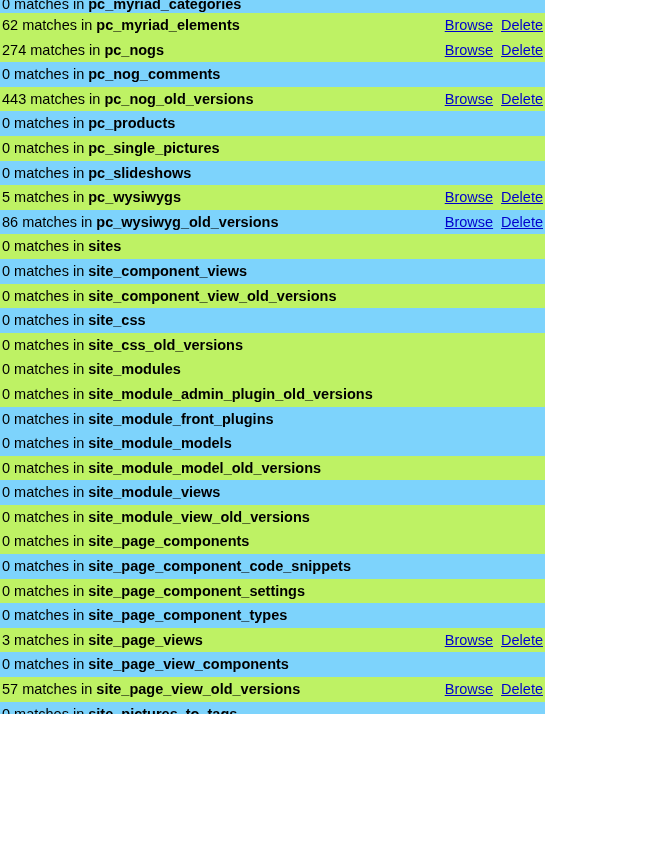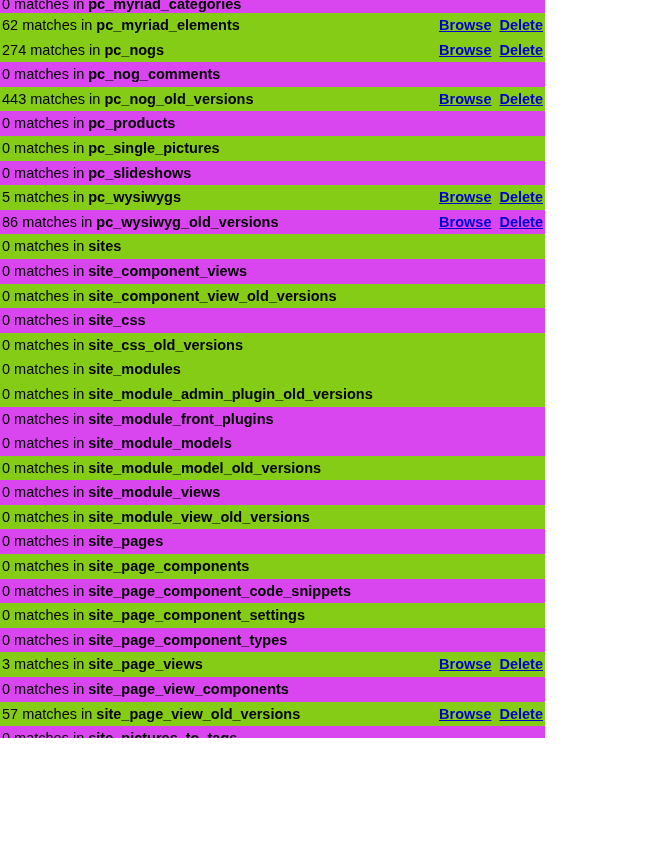--- a/index.html
+++ b/index.html
@@ -22,40 +22,39 @@
   .row {
     position: relative;
     height: 24.6px;
     line-height: 24.6px;
     white-space: nowrap;
     overflow: hidden;
     box-sizing: border-box;
     padding-left: 2px;
   }
   .row.alt {
-    background: #84cc16;
+    background: #bef264;
   }
   .row.plain {
-    background: #d946ef;
+    background: #7dd3fc;
   }
   .count {
     font-weight: normal;
   }
   .tbl {
     font-weight: bold;
   }
   .actions {
     position: absolute;
     right: 2px;
     top: 0;
     height: 100%;
     display: flex;
     align-items: flex-end;
     gap: 8px;
-    font-weight: bold;
   }
   .actions a {
     color: #0000cc;
     text-decoration: underline;
     cursor: pointer;
     font-size: 14.5px;
   }
 </style>
 </head>
 <body>
@@ -91,21 +90,20 @@
     <div class="row alt"><span class="count">0</span> <span>matches in</span> <span class="tbl">site_component_view_old_versions</span></div>
     <div class="row plain"><span class="count">0</span> <span>matches in</span> <span class="tbl">site_css</span></div>
     <div class="row alt"><span class="count">0</span> <span>matches in</span> <span class="tbl">site_css_old_versions</span></div>
     <div class="row alt"><span class="count">0</span> <span>matches in</span> <span class="tbl">site_modules</span></div>
     <div class="row alt"><span class="count">0</span> <span>matches in</span> <span class="tbl">site_module_admin_plugin_old_versions</span></div>
     <div class="row plain"><span class="count">0</span> <span>matches in</span> <span class="tbl">site_module_front_plugins</span></div>
     <div class="row plain"><span class="count">0</span> <span>matches in</span> <span class="tbl">site_module_models</span></div>
     <div class="row alt"><span class="count">0</span> <span>matches in</span> <span class="tbl">site_module_model_old_versions</span></div>
     <div class="row plain"><span class="count">0</span> <span>matches in</span> <span class="tbl">site_module_views</span></div>
     <div class="row alt"><span class="count">0</span> <span>matches in</span> <span class="tbl">site_module_view_old_versions</span></div>
-    <div class="row plain"><span class="count">0</span> <span>matches in</span> <span class="tbl">site_pages</span></div>
     <div class="row alt"><span class="count">0</span> <span>matches in</span> <span class="tbl">site_page_components</span></div>
     <div class="row plain"><span class="count">0</span> <span>matches in</span> <span class="tbl">site_page_component_code_snippets</span></div>
     <div class="row alt"><span class="count">0</span> <span>matches in</span> <span class="tbl">site_page_component_settings</span></div>
     <div class="row plain"><span class="count">0</span> <span>matches in</span> <span class="tbl">site_page_component_types</span></div>
     <div class="row alt"><span class="count">3</span> <span>matches in</span> <span class="tbl">site_page_views</span><span class="actions">
         <a>Browse</a>
         <a>Delete</a>
       </span></div>
     <div class="row plain"><span class="count">0</span> <span>matches in</span> <span class="tbl">site_page_view_components</span></div>
     <div class="row alt"><span class="count">57</span> <span>matches in</span> <span class="tbl">site_page_view_old_versions</span><span class="actions">

